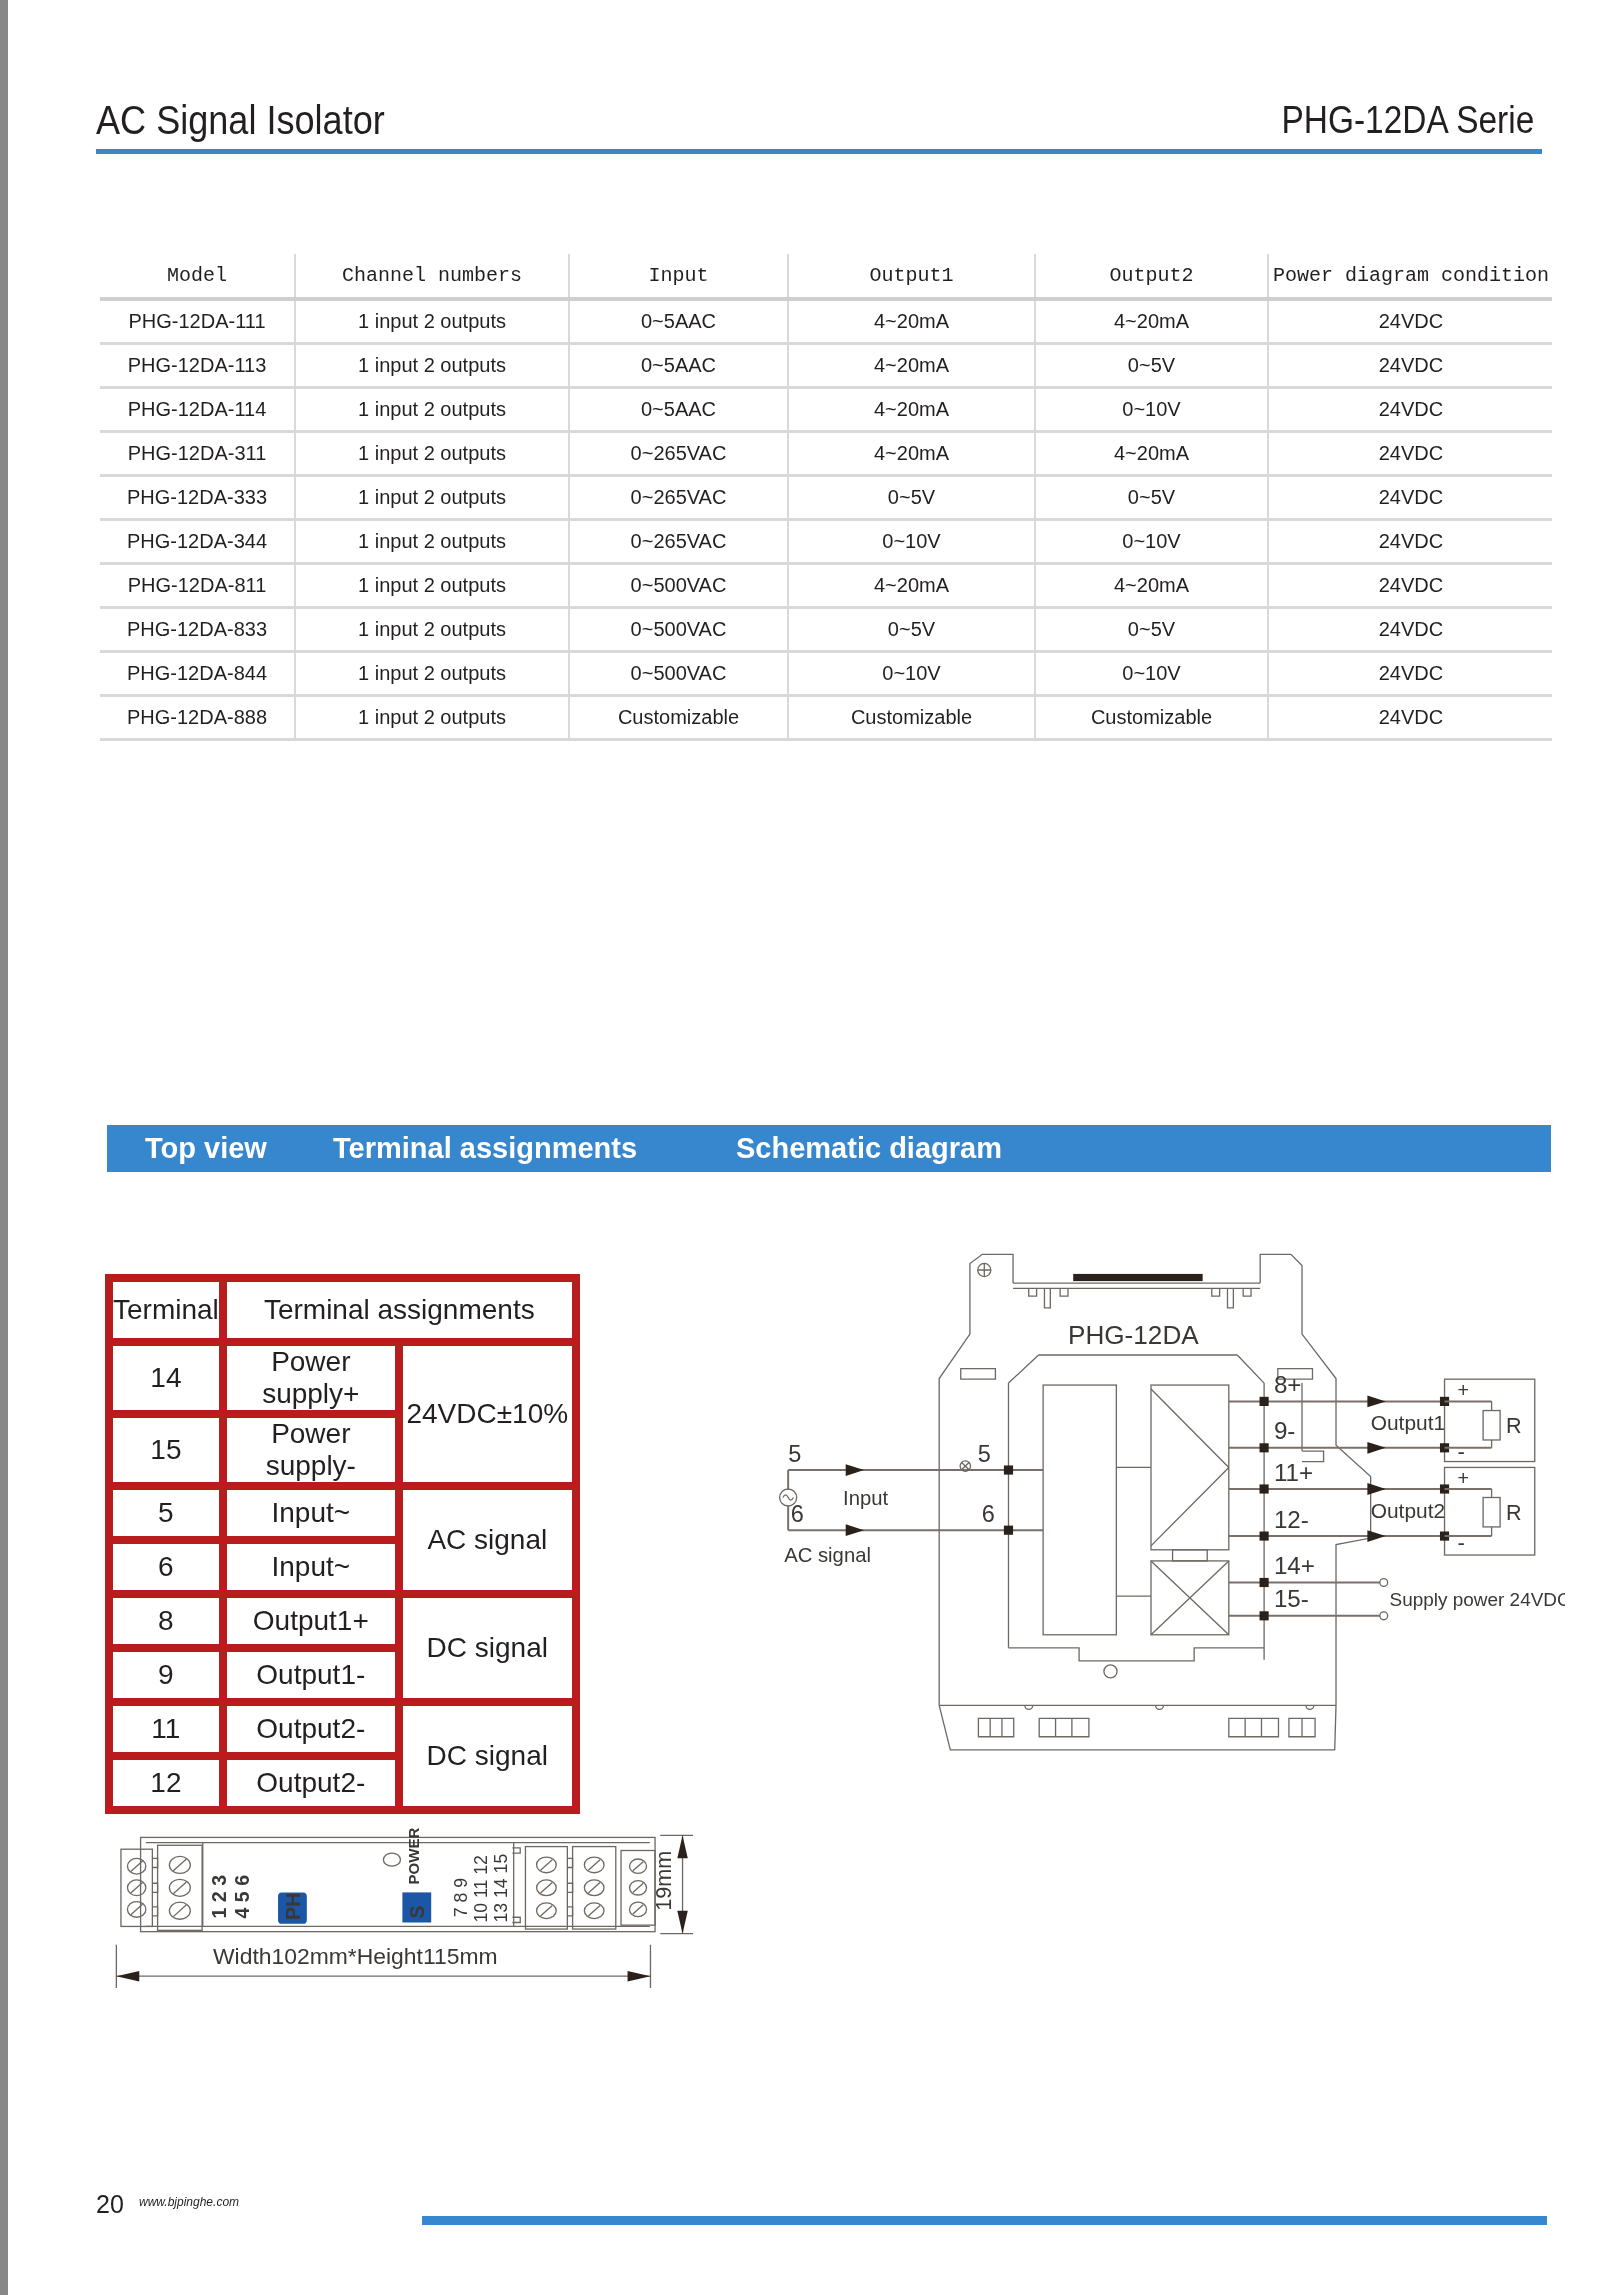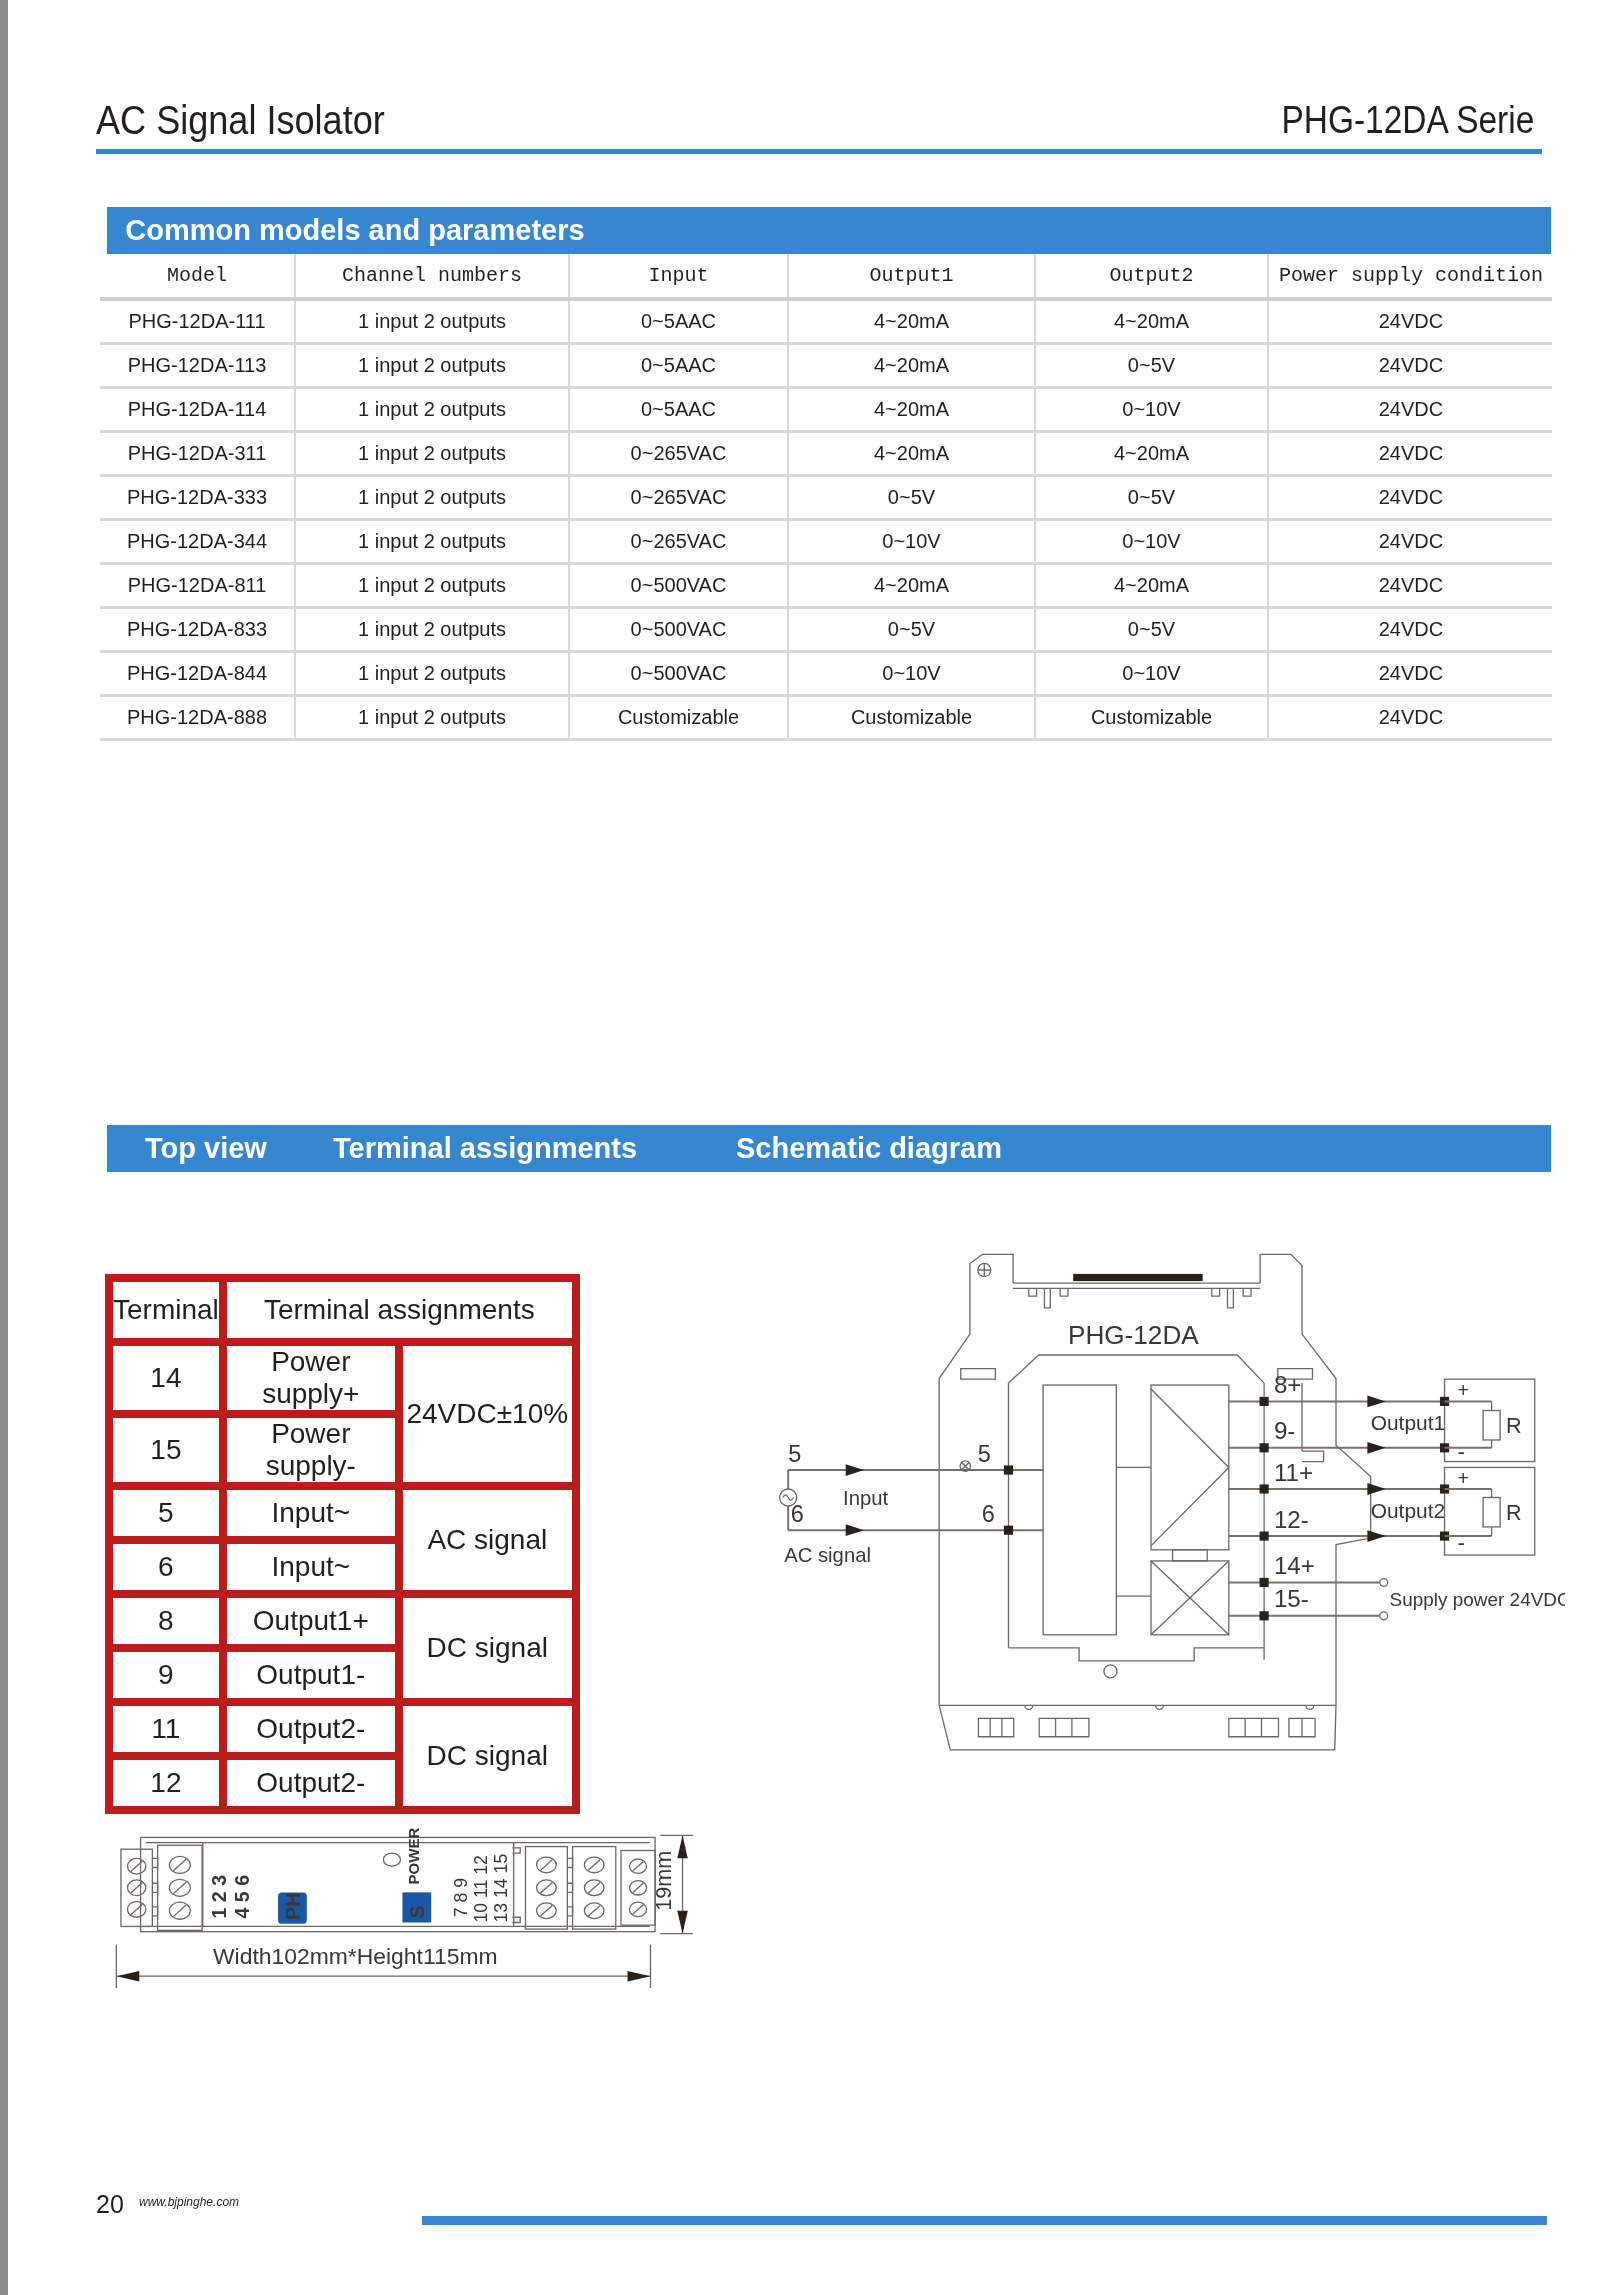--- a/index.html
+++ b/index.html
@@ -49,32 +49,29 @@
 </style>
 </head>
 <body>
 
 <div class="page">
 
   <div class="hdr-title">AC Signal Isolator</div>
   <div class="hdr-series">PHG-12DA Serie</div>
   <div class="hdr-rule"></div>
 
-  <div class="banner" style="top:207px;">
-    <span style="left:18.3px;">Common models and parameters</span>
-  </div>
 
   <div class="mtable">
     <div class="m-row m-head">
         <div class="m-cell">Model</div>
         <div class="m-cell">Channel numbers</div>
         <div class="m-cell">Input</div>
         <div class="m-cell">Output1</div>
         <div class="m-cell">Output2</div>
-        <div class="m-cell">Power supply condition</div>
+        <div class="m-cell">Power diagram condition</div>
       </div>
     <div>
         <div class="m-row m-body-row">
           <div class="m-cell">PHG-12DA-111</div>
           <div class="m-cell">1 input 2 outputs</div>
           <div class="m-cell">0~5AAC</div>
           <div class="m-cell">4~20mA</div>
           <div class="m-cell">4~20mA</div>
           <div class="m-cell">24VDC</div>
         </div>

